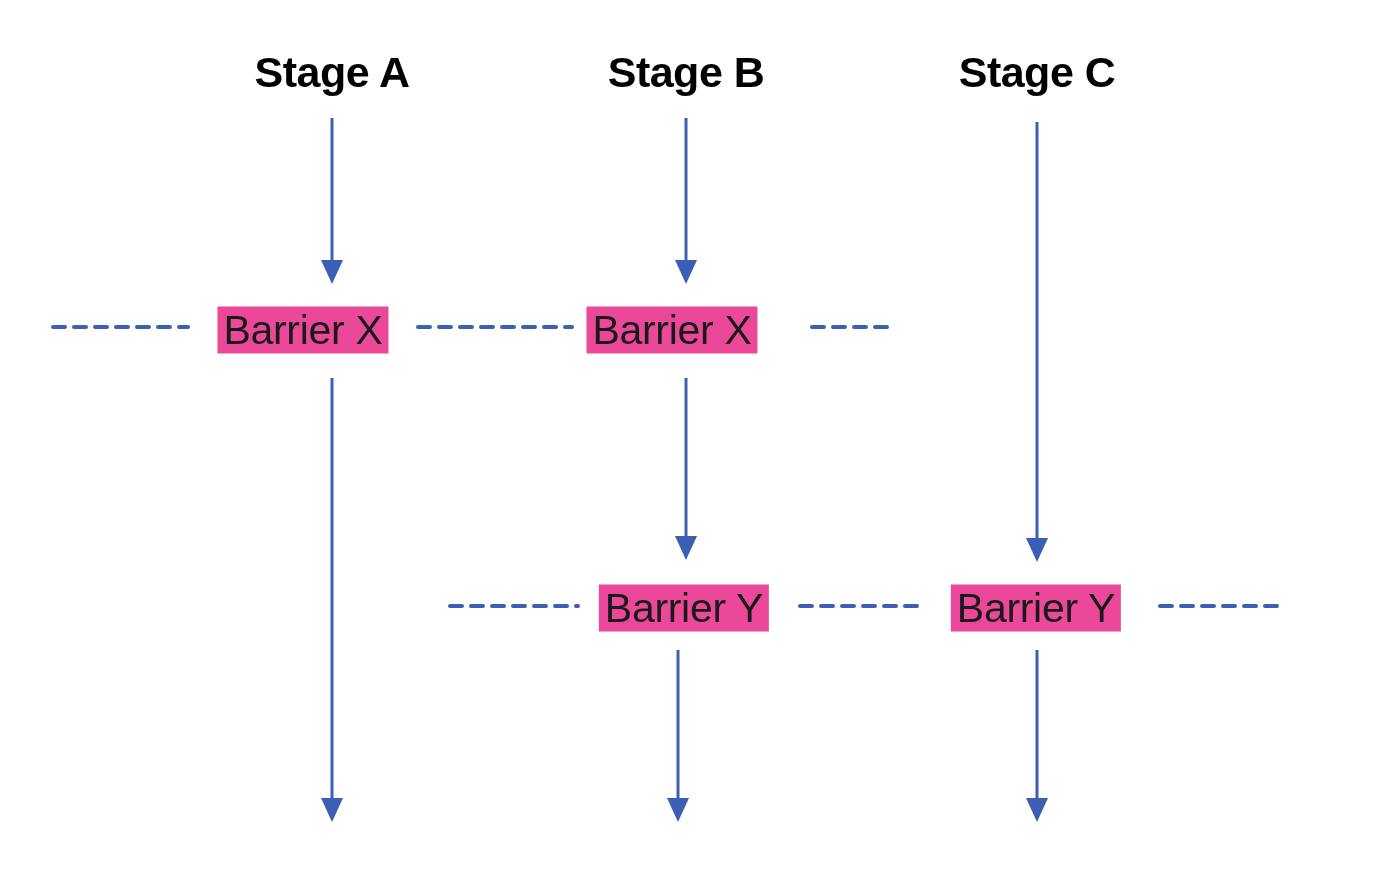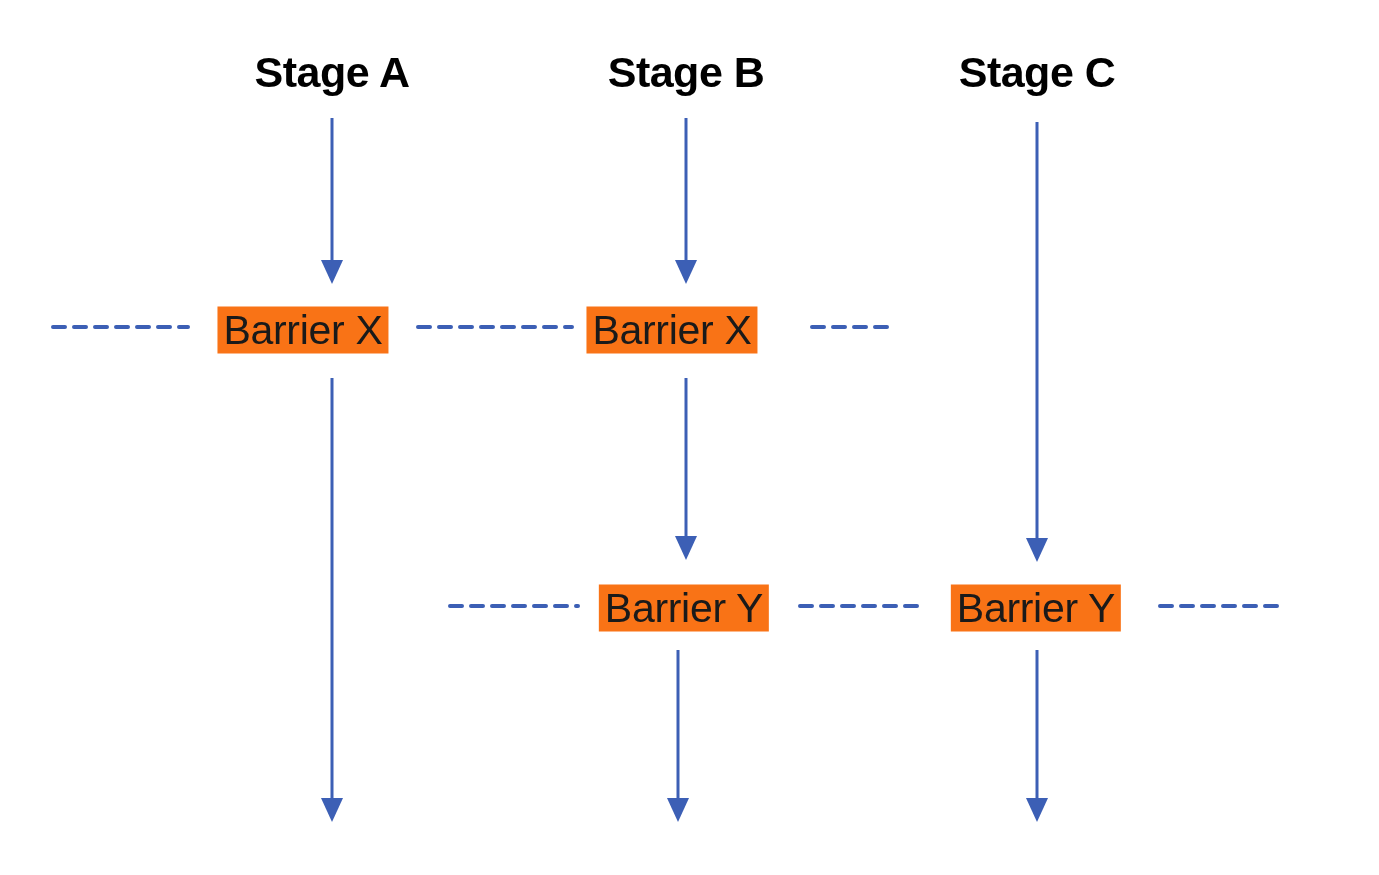--- a/index.html
+++ b/index.html
@@ -28,21 +28,21 @@
   }
   .barrier-label {
     position: absolute;
     font-family: "Liberation Sans", sans-serif;
     font-weight: normal;
     font-size: 41px;
     color: #1a1a1a;
     white-space: nowrap;
     transform: translate(-50%, -50%);
     letter-spacing: -0.3px;
-    background: #f97316;
+    background: #ec4899;
     padding: 0 6px;
   }
   .arrow-svg {
     position: absolute;
     left: 0;
     top: 0;
     width: 1379px;
     height: 875px;
     pointer-events: none;
   }

